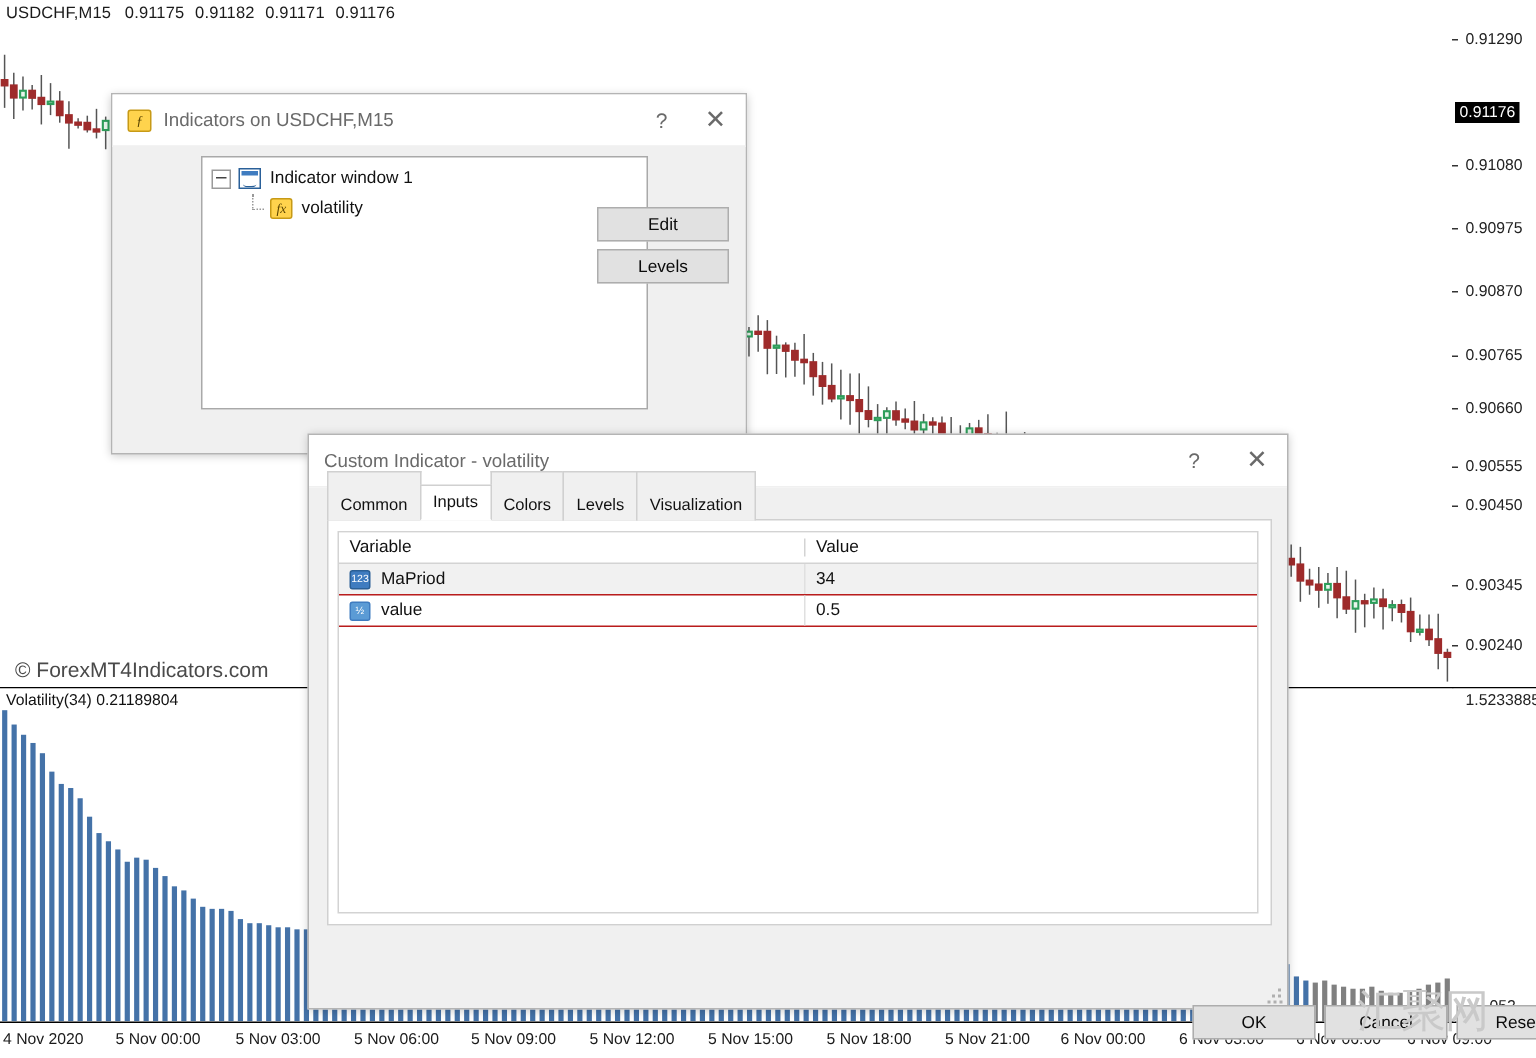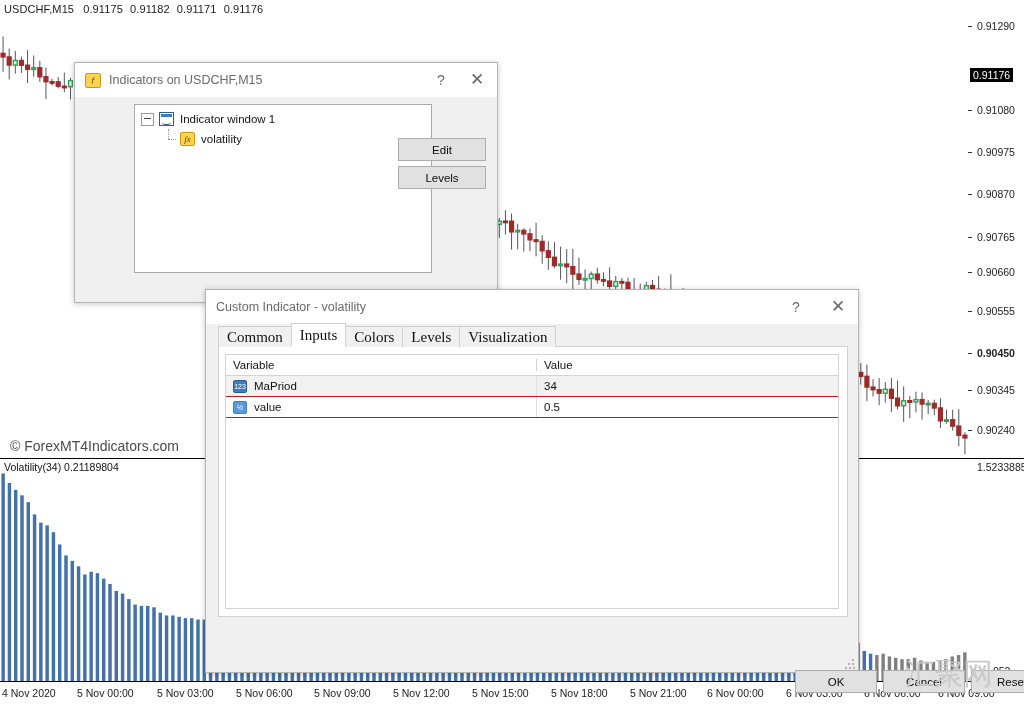--- a/index.html
+++ b/index.html
@@ -303,30 +303,29 @@
   }
   .tabstrip {
     position: absolute;
     left: 12px; top: 36px;
     height: 21px;
     display: flex;
     align-items: flex-end;
     z-index: 3;
   }
   .tab {
-    font-size: 15px;
+    font-size: 11px;
     color: #111;
-    padding: 3px 8px 3px 8px;
+    padding: 15px 8px 3px 8px;
     background: #f0f0f0;
     border: 1px solid #d0d0d0;
     border-bottom: none;
     margin-right: -1px;
     cursor: default;
     line-height: 14px;
-    font-family: Liberation Serif, serif;
   }
   .tab.active {
     background: #ffffff;
     border: 1px solid #d0d0d0;
     border-bottom: 1px solid #ffffff;
     padding-top: 4px;
     padding-bottom: 4px;
     position: relative;
     z-index: 4;
   }
@@ -754,21 +753,21 @@
 
   <div class="price-scale">
     <div id="price-ticks">
         <div class="price-tick" style="top: 20px;">0.91290</div>
         <div class="price-tick" style="top: 104px;">0.91080</div>
         <div class="price-tick" style="top: 146px;">0.90975</div>
         <div class="price-tick" style="top: 188px;">0.90870</div>
         <div class="price-tick" style="top: 231px;">0.90765</div>
         <div class="price-tick" style="top: 266px;">0.90660</div>
         <div class="price-tick" style="top: 305px;">0.90555</div>
-        <div class="price-tick" style="top: 347px; font-weight: bold;">0.90450</div>
+        <div class="price-tick" style="top: 331px;">0.90450</div>
         <div class="price-tick" style="top: 384px;">0.90345</div>
         <div class="price-tick" style="top: 424px;">0.90240</div>
       </div>
     <div class="price-cur" style="top:68px">0.91176</div>
   </div>
 
   <div class="ind-pane">
     <div class="ind-label">Volatility(34) 0.21189804</div>
     <svg id="histogram" width="968" height="222" style="position:absolute;left:0;top:0">
         <rect x="1.4142857142857141" y="14.462658080981953" width="3.4571428571428573" height="207.53734191901805" fill="#4472a8"></rect>

